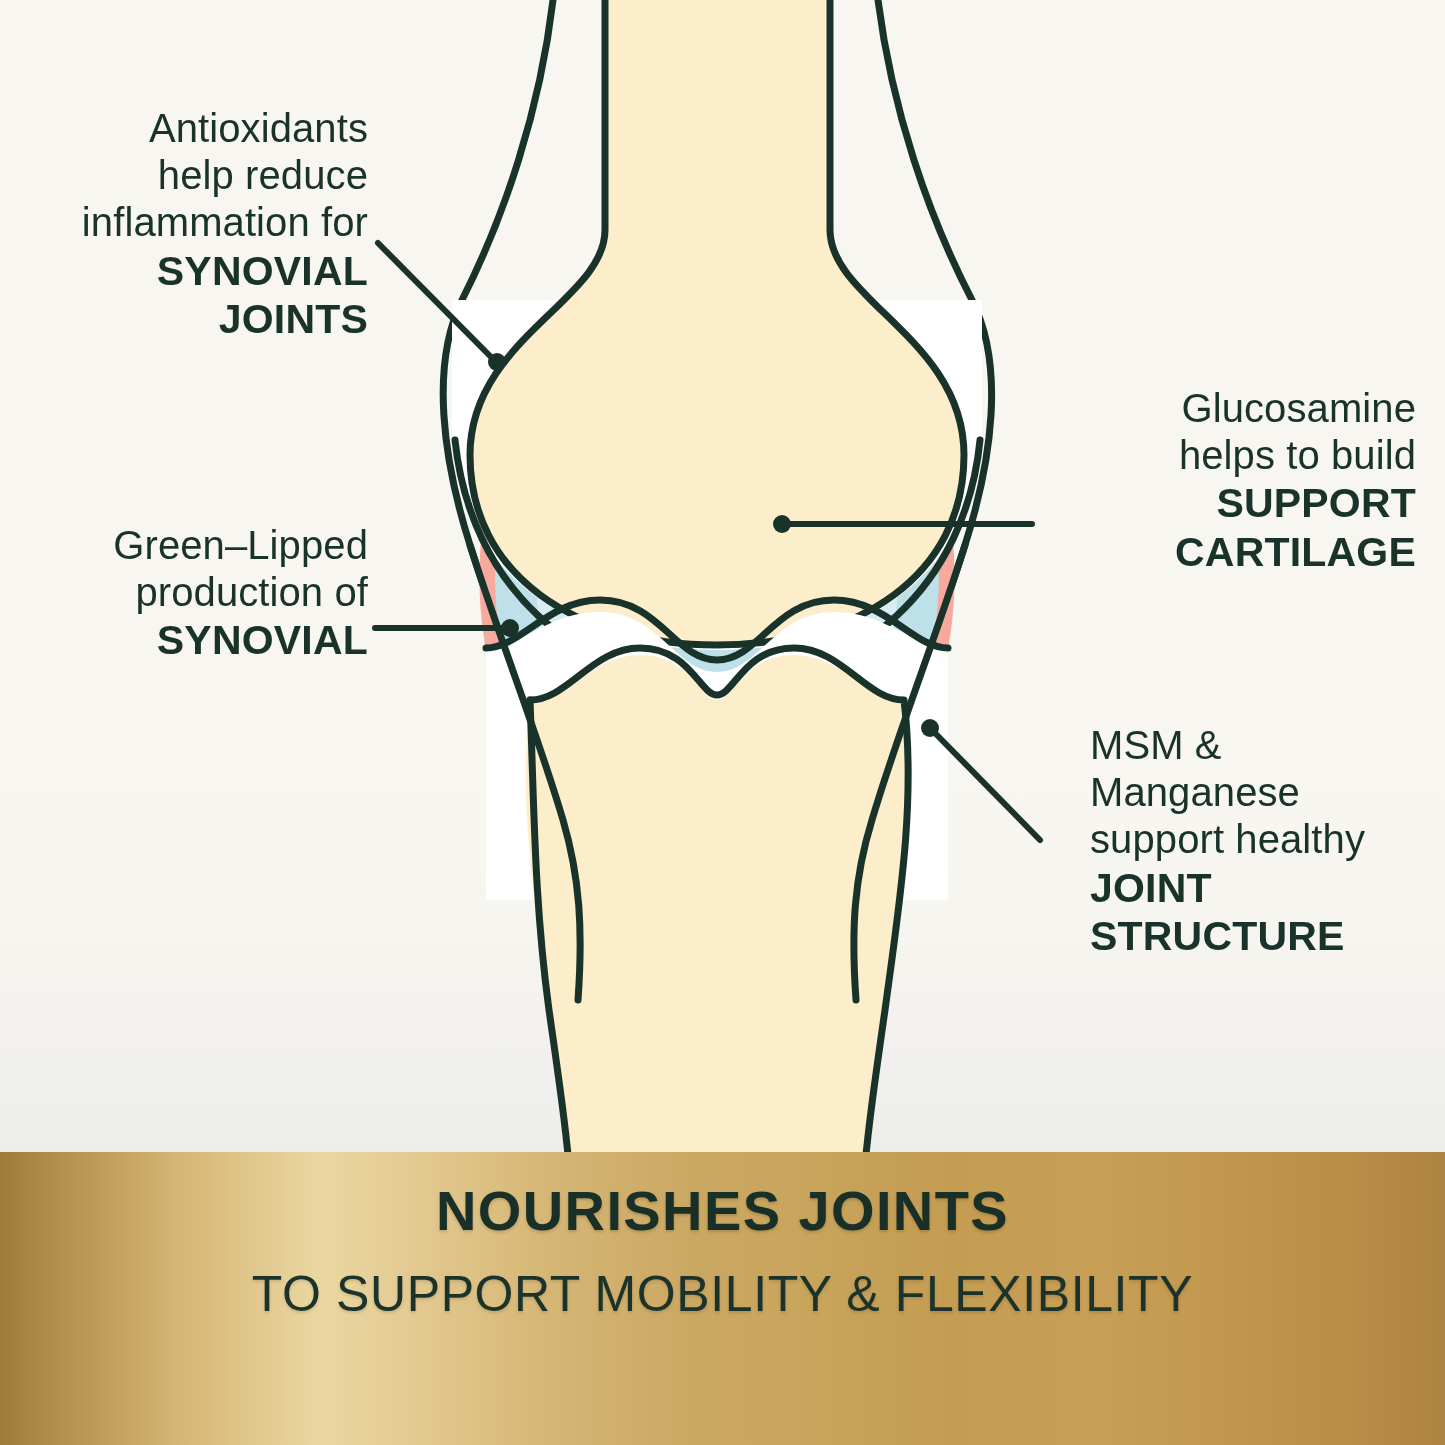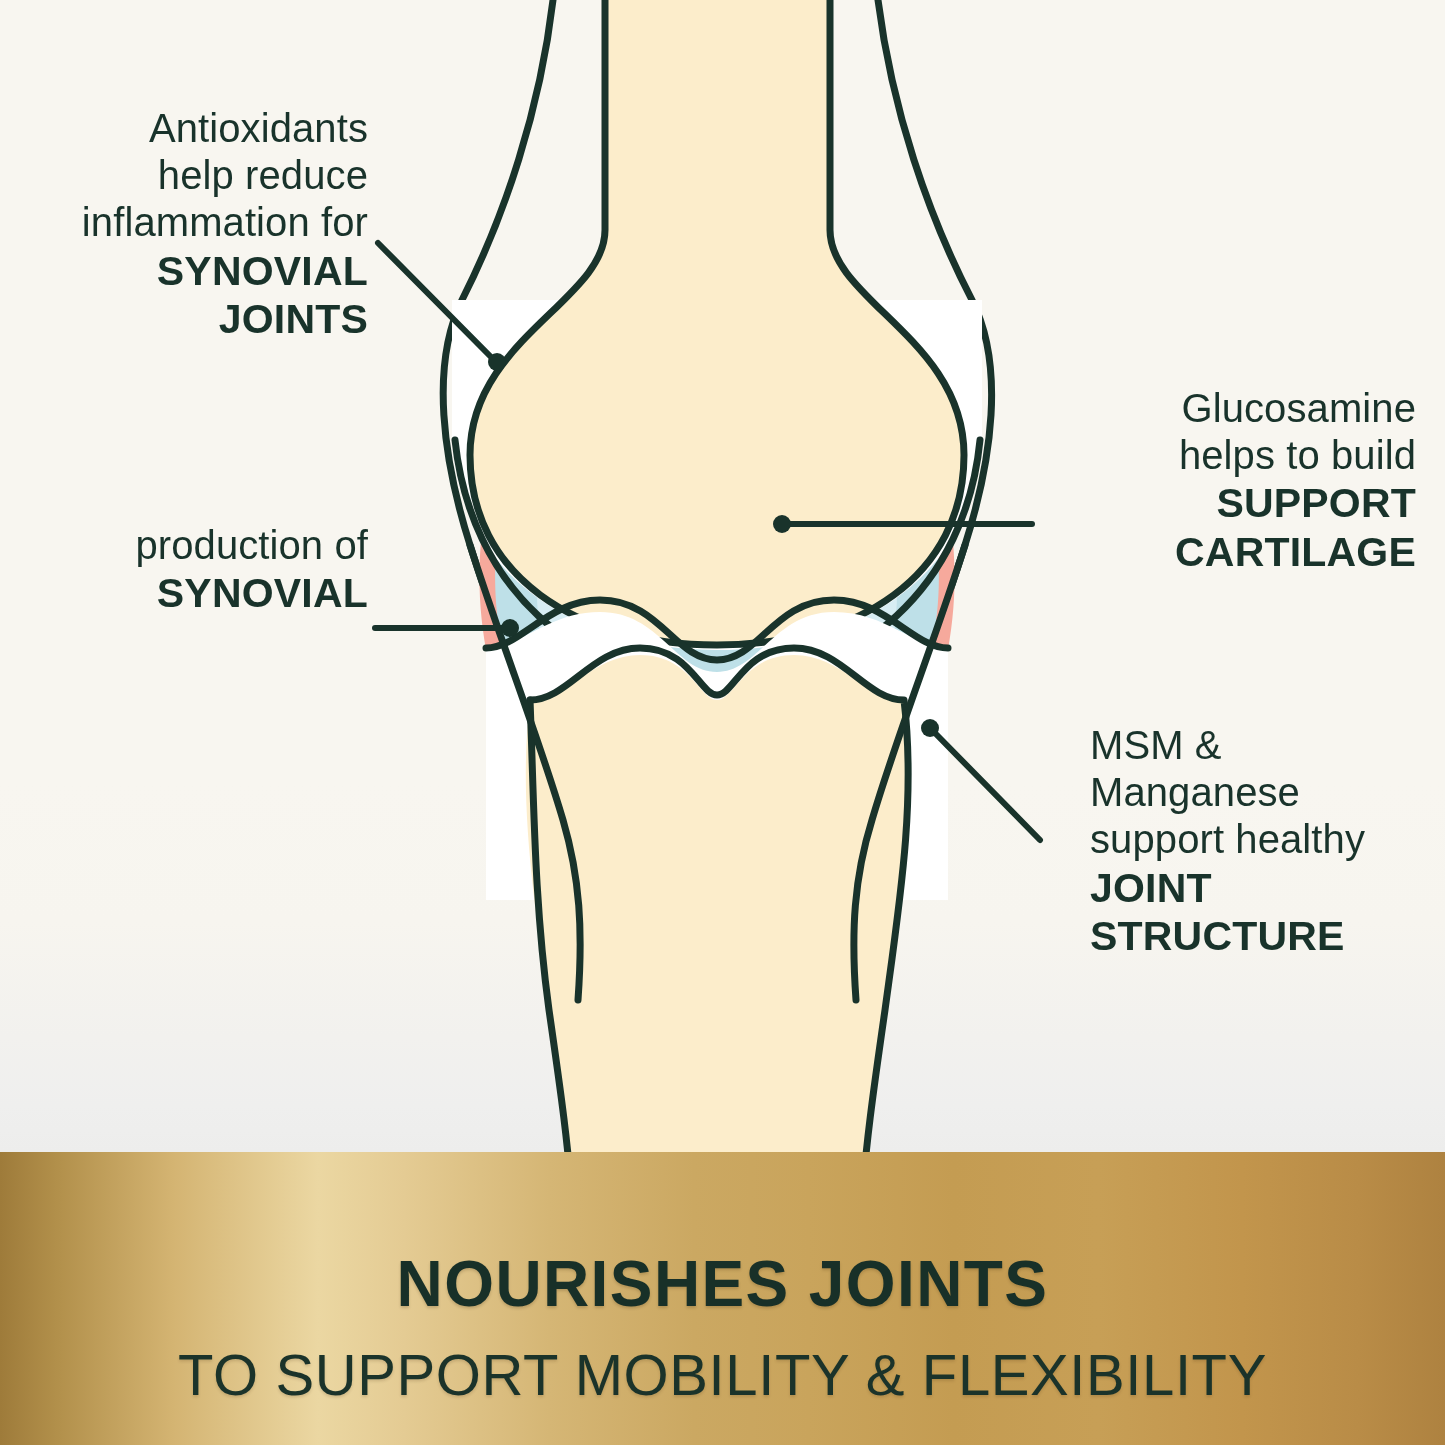--- a/index.html
+++ b/index.html
@@ -102,31 +102,31 @@
     overflow: hidden;
   }
   #banner-inner {
     position: absolute;
     left: 0;
     top: 0;
     width: 1445px;
     text-align: center;
   }
   #banner-title {
-    margin-top: 100px;
-    font-size: 64px;
+    margin-top: 31px;
+    font-size: 56px;
     font-weight: 700;
     letter-spacing: 1.4px;
     color: #183028;
     line-height: 1;
     text-shadow: 0 2px 3px rgba(60,40,10,0.20);
   }
   #banner-subtitle {
     margin-top: 30px;
-    font-size: 58px;
+    font-size: 50px;
     font-weight: 400;
     letter-spacing: .6px;
     color: #1B332A;
     line-height: 1;
     text-shadow: 0 2px 3px rgba(60,40,10,0.16);
   }
 </style>
 </head>
 <body>
 
@@ -254,20 +254,21 @@
 
   <div class="callout" id="callout-antioxidants">
     <div class="lead">Antioxidants</div>
     <div class="lead">help reduce</div>
     <div class="lead">inflammation for</div>
     <div class="emph">SYNOVIAL</div>
     <div class="emph">JOINTS</div>
   </div>
 
   <div class="callout" id="callout-mussel">
+    <div class="lead">Green–Lipped</div>
     <div class="lead">production of</div>
     <div class="emph">SYNOVIAL</div>
   </div>
 
   <div class="callout" id="callout-glucosamine">
     <div class="lead">Glucosamine</div>
     <div class="lead">helps to build</div>
     <div class="emph">SUPPORT</div>
     <div class="emph">CARTILAGE</div>
   </div>

